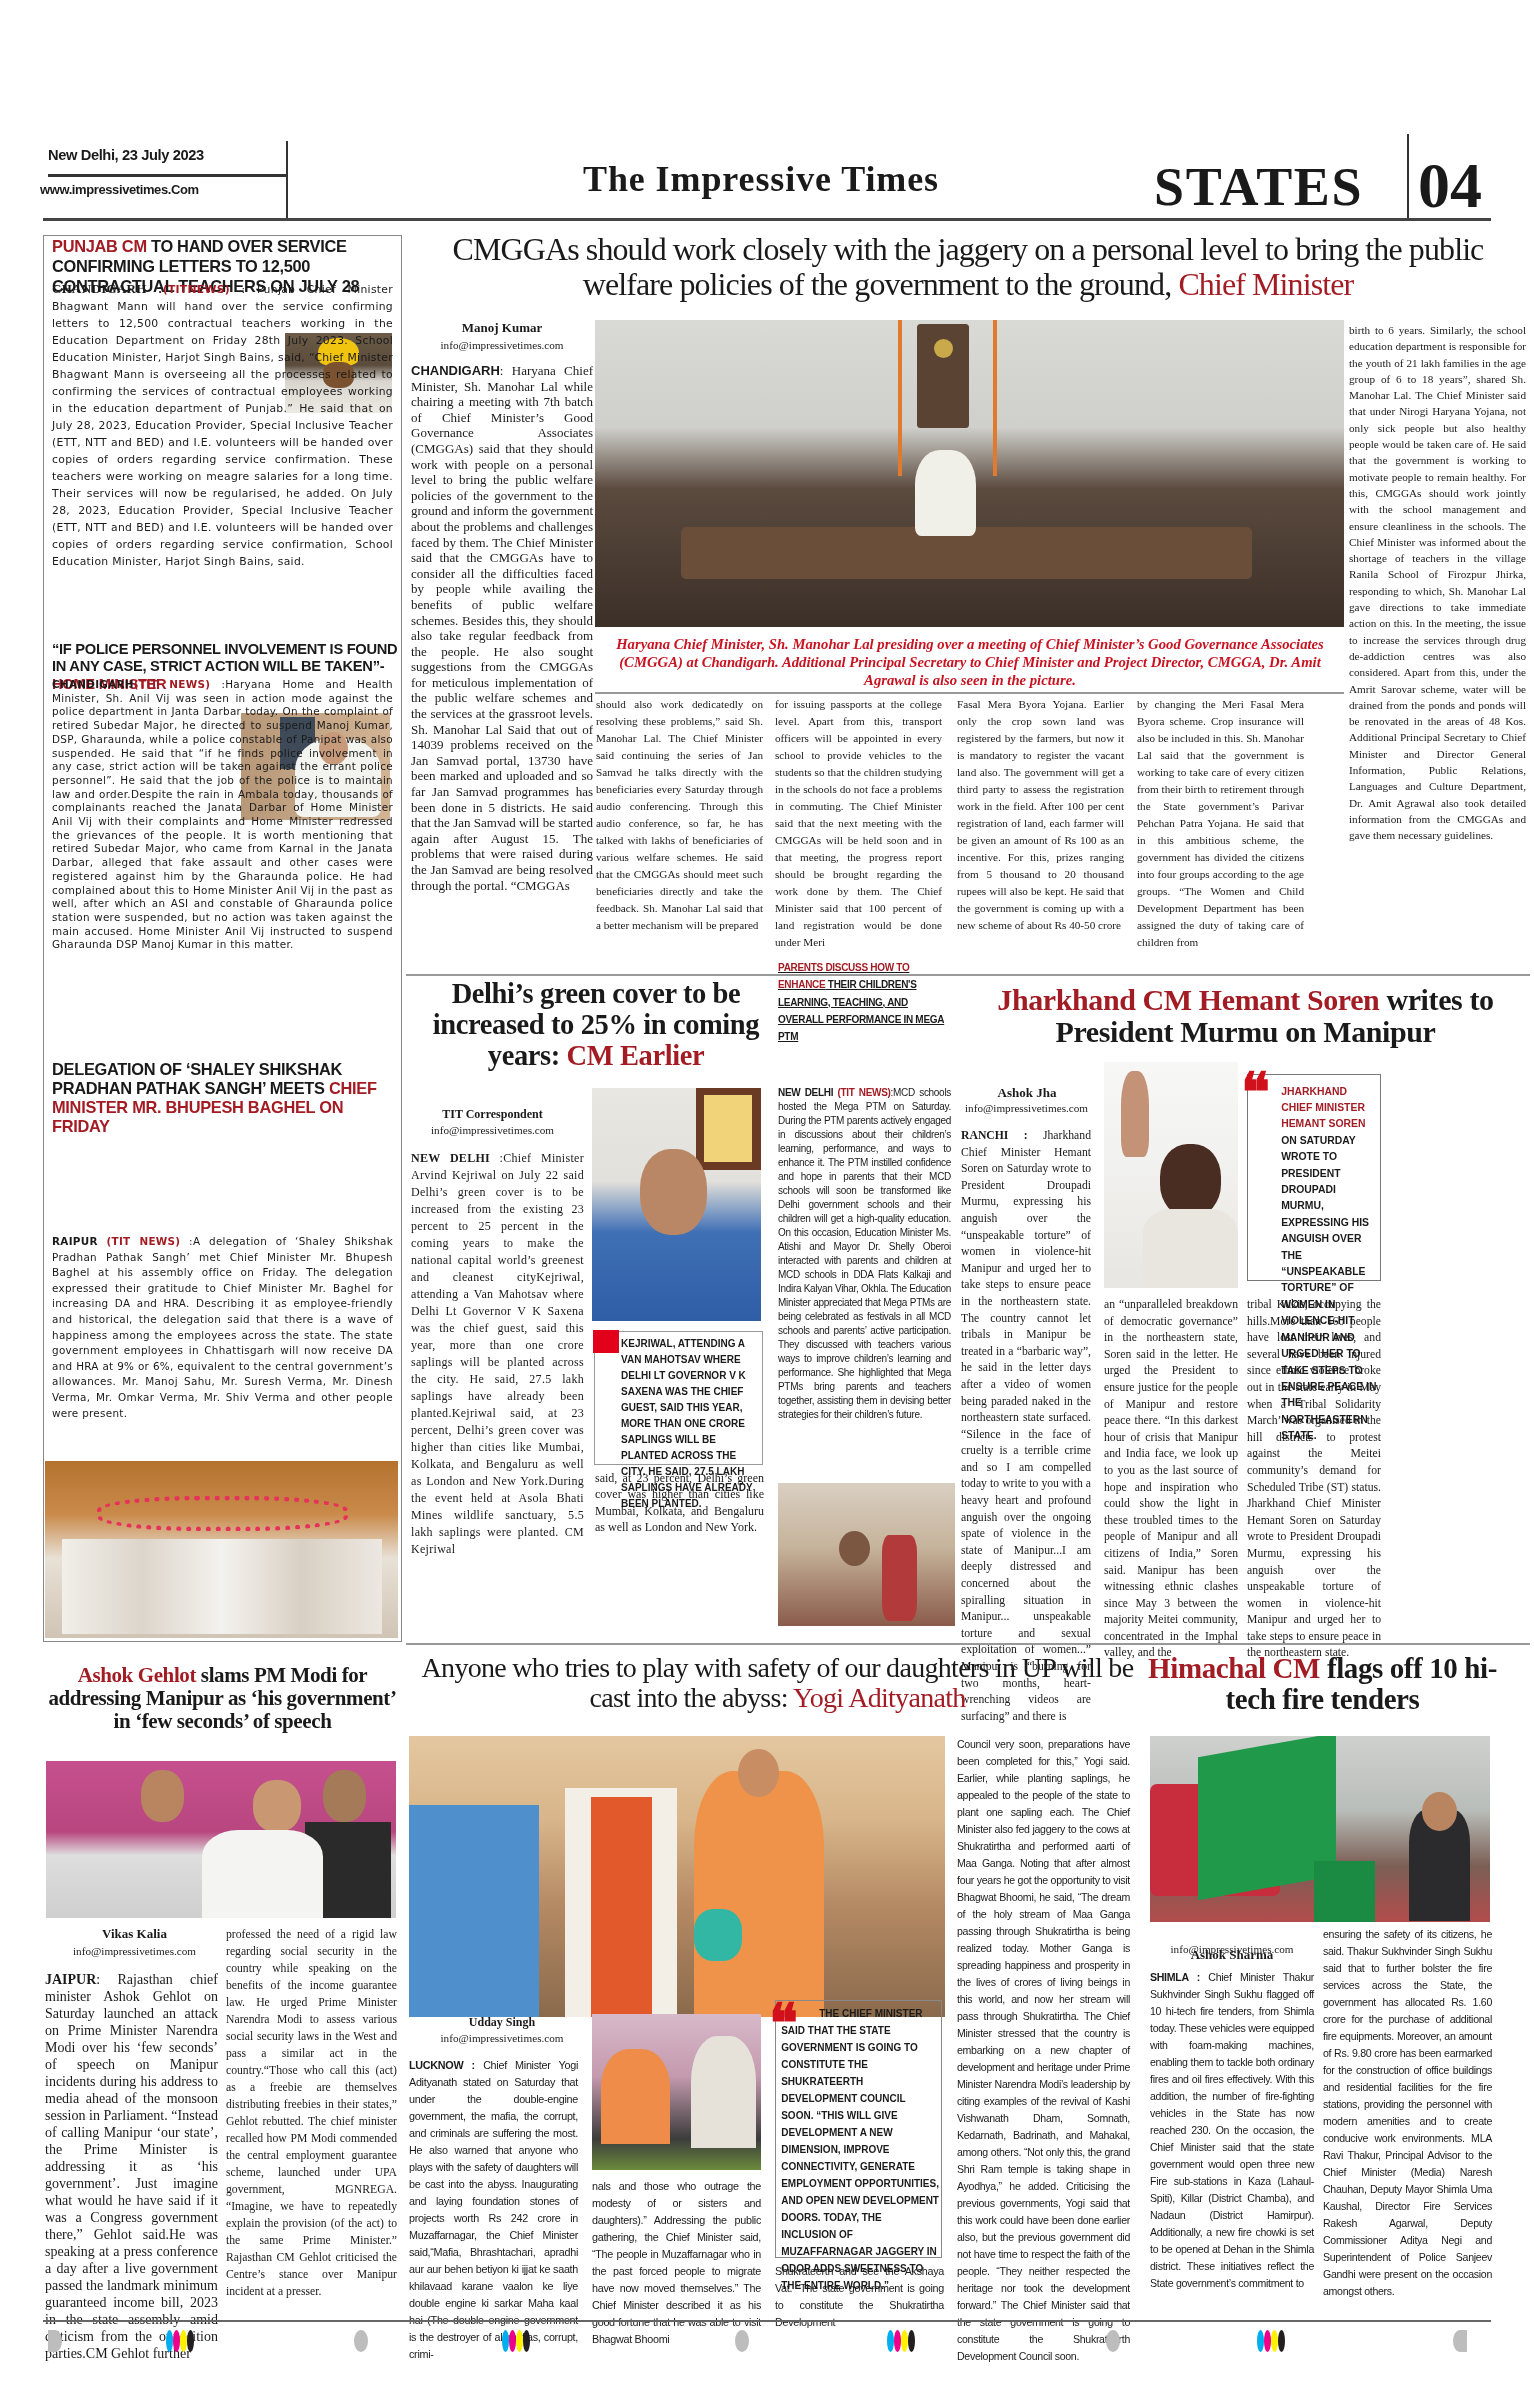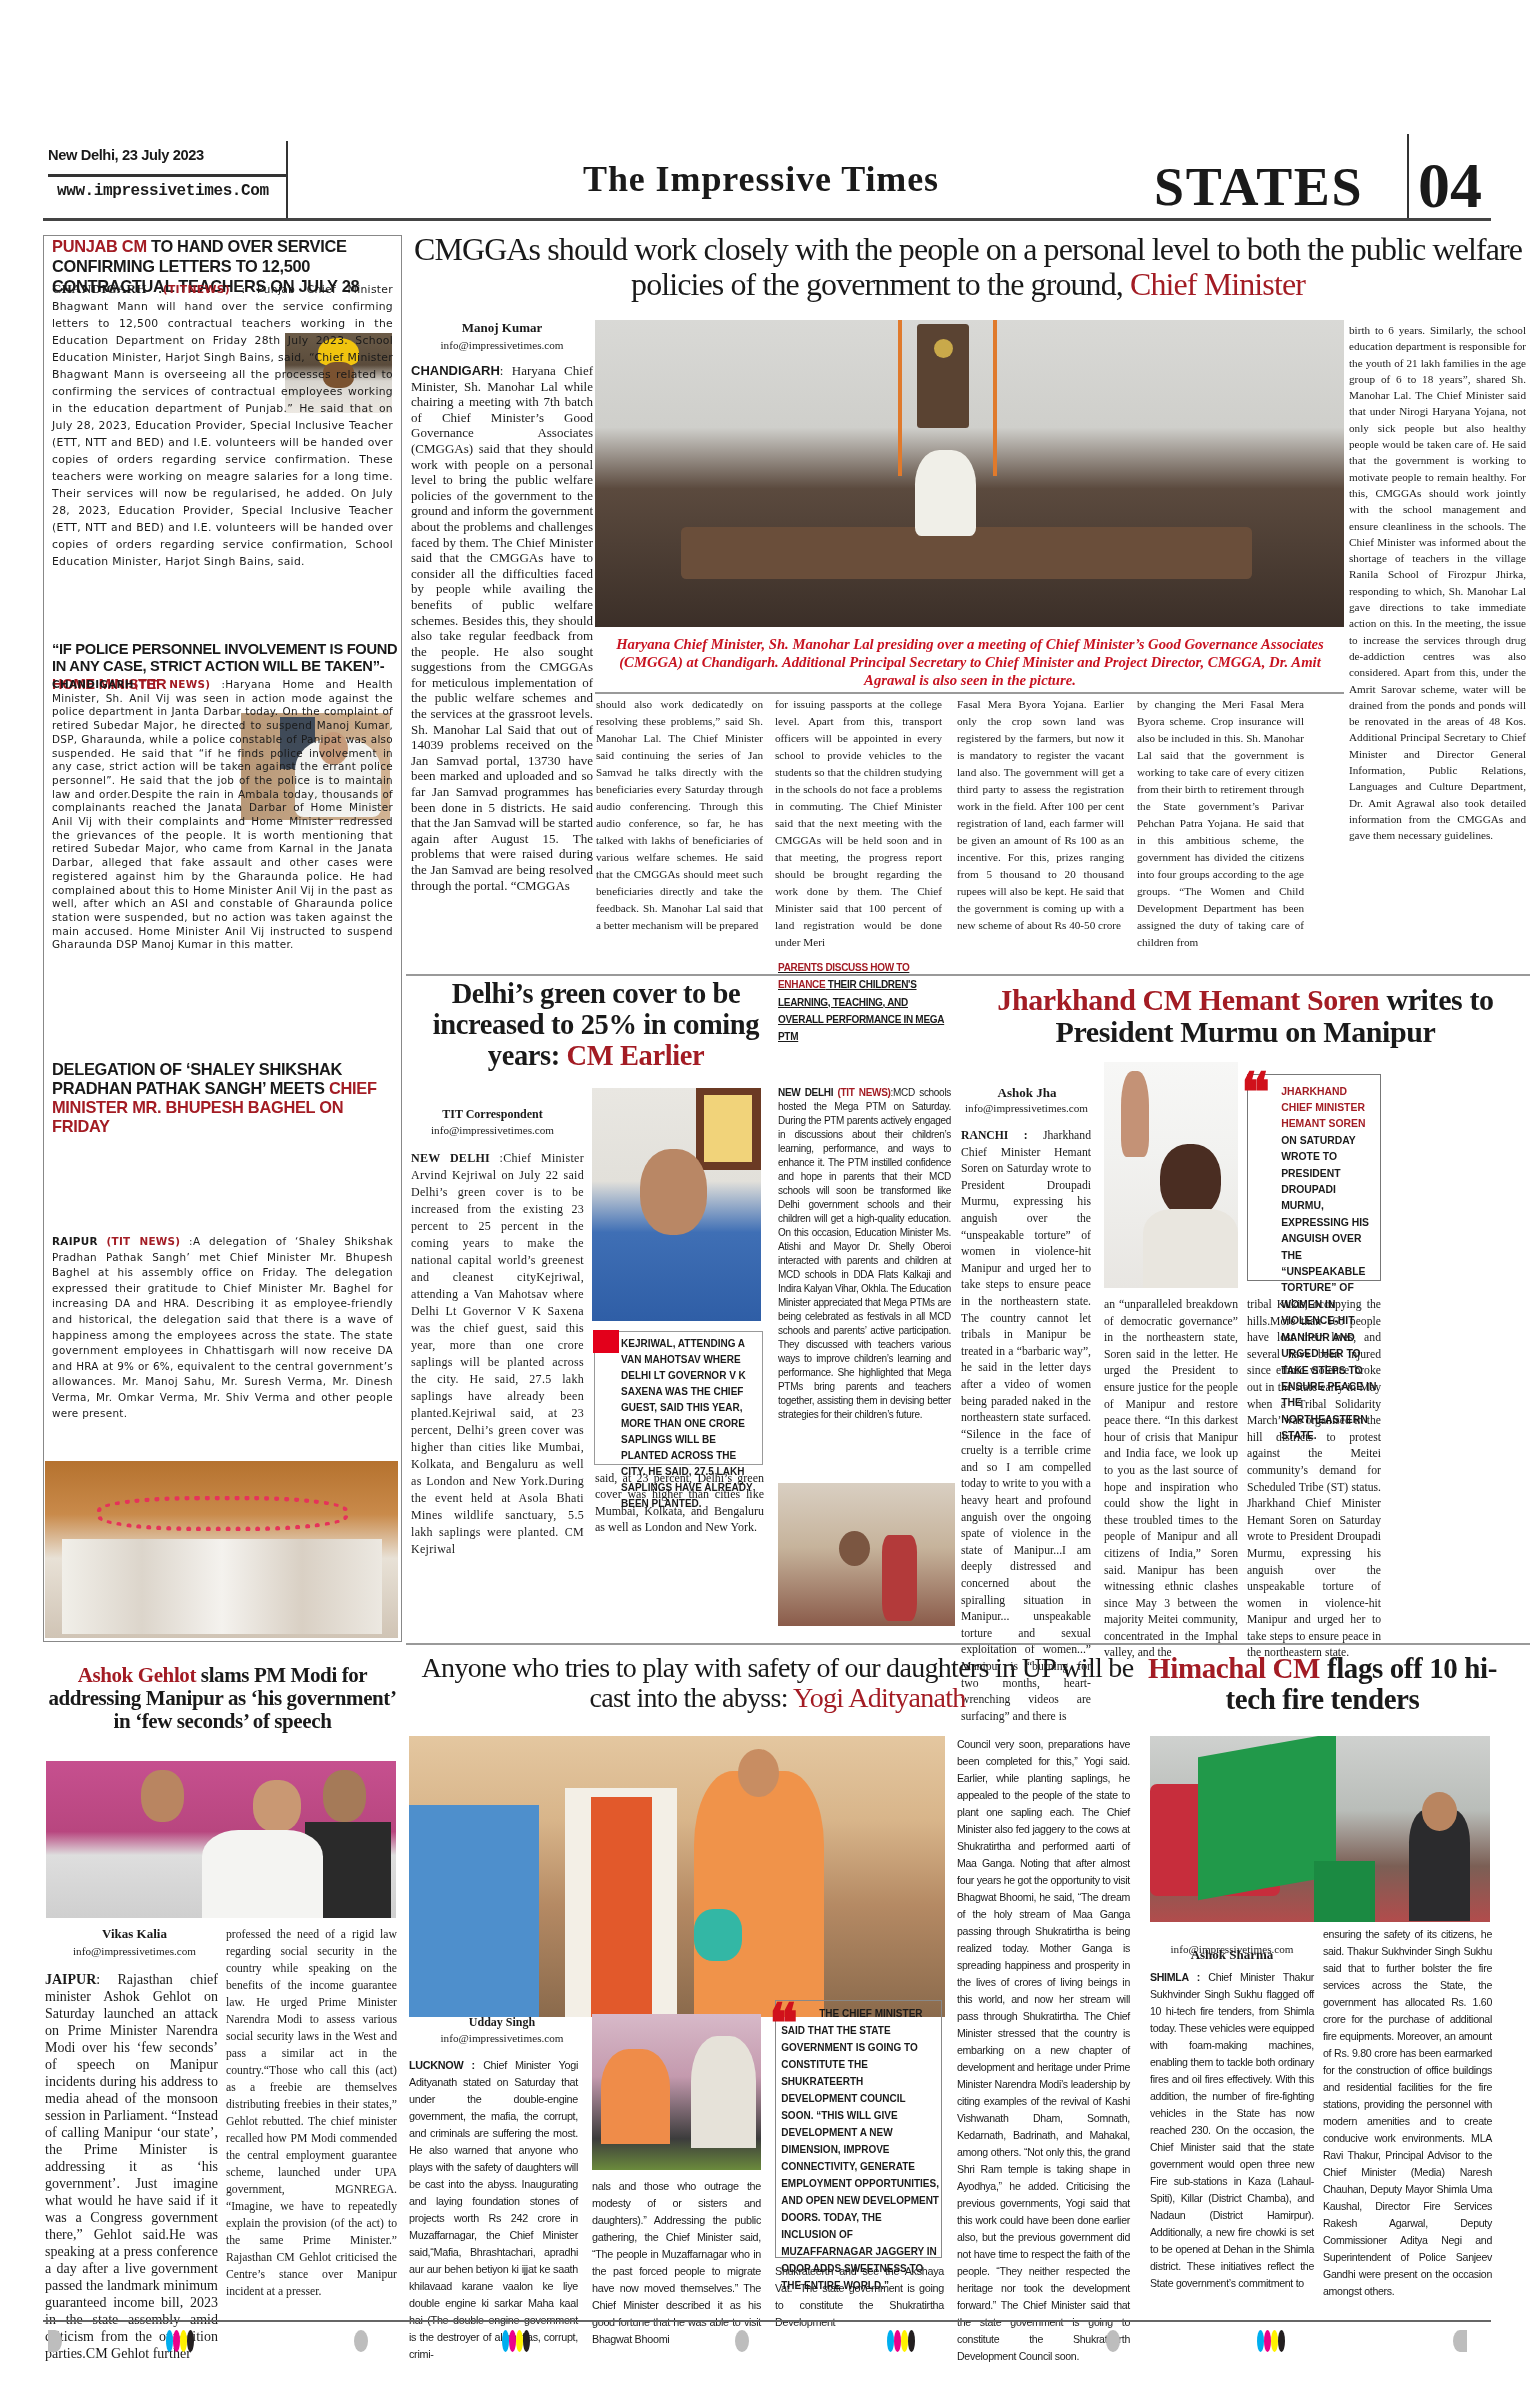--- a/index.html
+++ b/index.html
@@ -1,21 +1,21 @@
 <!DOCTYPE html>
 <html style="font-size:14px"><head>
 <meta charset="utf-8">
 <style>
   * { box-sizing: border-box; margin: 0; padding: 0; }
   html, body { background: #ffffff; }
   body { width: 1534px; height: 2389px; position: relative; overflow: hidden; color: #1a1a1a; font-family: "Liberation Serif", serif; }
   .abs { position: absolute; }
   .red { color: #a31c24; }
   .hdr-date { left: 48px; top: 147px; font-family: "Liberation Sans", sans-serif; font-weight: bold; font-size: 14.7px; letter-spacing: -0.4px; }
-  .hdr-web { left: 57px; top: 182px; font-family: Liberation Mono, monospace; font-weight: bold; font-size: 16px; letter-spacing: -0.4px; }
+  .hdr-web { left: 40px; top: 182px; font-family: Liberation Sans, sans-serif; font-weight: bold; font-size: 13px; letter-spacing: -0.4px; }
   .hdr-sep1 { left: 48px; top: 174px; width: 239px; height: 2.6px; background: #333; }
   .hdr-vline { left: 286px; top: 141px; width: 1.7px; height: 78px; background: #333; }
   .masthead { left: 519px; top: 158px; width: 484px; text-align: center; font-family: "Liberation Serif", serif; font-weight: bold; font-size: 36px; letter-spacing: 0.9px; }
   .states { left: 1154px; top: 156px; font-family: "Liberation Serif", serif; font-weight: bold; font-size: 54px; letter-spacing: 1.7px; }
   .page-vline { left: 1407px; top: 134px; width: 1.7px; height: 85px; background: #333; }
   .pageno { left: 1418px; top: 149px; font-family: "Liberation Serif", serif; font-weight: bold; font-size: 64px; }
   .hdr-rule { left: 43px; top: 218px; width: 1448px; height: 2.6px; background: #444; }
 
   .box { border: 1.7px solid #888; }
   .cond { font-family: "Liberation Sans", sans-serif; }
@@ -82,21 +82,21 @@
 <div class="abs body-sans" style="left:52px; top:1234px; width:341px; font-size:10.4px; line-height:15.6px;">
   <span class="dateline">RAIPUR</span> <span class="red dateline">(TIT NEWS)</span>
   <span>:A delegation of ‘Shaley Shikshak Pradhan Pathak Sangh’ met Chief Minister Mr. Bhupesh Baghel at his assembly office on Friday. The delegation expressed their gratitude to Chief Minister Mr. Baghel for increasing DA and HRA. Describing it as employee-friendly and historical, the delegation said that there is a wave of happiness among the employees across the state. The state government employees in Chhattisgarh will now receive DA and HRA at 9% or 6%, equivalent to the central government’s allowances. Mr. Manoj Sahu, Mr. Suresh Verma, Mr. Dinesh Verma, Mr. Omkar Verma, Mr. Shiv Verma and other people were present.</span>
 </div>
 <div class="abs photo" style="left:45px; top:1461px; width:353px; height:177px; background:linear-gradient(180deg,#b5722f 0%,#c98a4a 30%,#e8e1d6 55%,#d0c4b5 100%);">
   <div style="position:absolute;left:52px;top:35px;width:251px;height:35px;border-radius:40%;border:5.2px dotted #e6325a;"></div>
   <div style="position:absolute;left:17.3px;top:78px;width:320px;height:95px;background:linear-gradient(90deg,#f1efe9,#dcd5cb,#f4f2ee,#d9d0c4,#ece8e1);"></div>
 </div>
 
 <div class="abs h-serif" style="left:406px; top:232px; width:1124px; font-size:32px; font-weight:normal; font-family:'Liberation Serif',serif; letter-spacing:-0.9px;">
-  <span>CMGGAs should work closely with the people on a personal level to both the public welfare policies of the government to the ground, </span><span class="red">Chief Minister</span>
+  <span>CMGGAs should work closely with the jaggery on a personal level to bring the public welfare policies of the government to the ground, </span><span class="red">Chief Minister</span>
 </div>
 <div class="abs byline" style="left:411px; top:320px; width:182px;">Manoj Kumar</div>
 <div class="abs email" style="left:411px; top:339px; width:182px;">info@impressivetimes.com</div>
 <div class="abs body-serif" style="left:411px; top:363px; width:182px; font-size:13px; line-height:15.6px;">
   <span class="dateline cond">CHANDIGARH</span><span>: Haryana Chief Minister, Sh. Manohar Lal while chairing a meeting with 7th batch of Chief Minister’s Good Governance Associates (CMGGAs) said that they should work with people on a personal level to bring the public welfare policies of the government to the ground and inform the government about the problems and challenges faced by them. The Chief Minister said that the CMGGAs have to consider all the difficulties faced by people while availing the benefits of public welfare schemes. Besides this, they should also take regular feedback from the people. He also sought suggestions from the CMGGAs for meticulous implementation of the public welfare schemes and the services at the grassroot levels. Sh. Manohar Lal Said that out of 14039 problems received on the Jan Samvad portal, 13730 have been marked and uploaded and so far Jan Samvad programmes has been done in 5 districts. He said that the Jan Samvad will be started again after August 15. The problems that were raised during the Jan Samvad are being resolved through the portal. “CMGGAs</span>
 </div>
 <div class="abs photo" style="left:595px; top:320px; width:749px; height:307px; background:linear-gradient(180deg,#d9d9d6 0%,#cfcfcb 35%,#5b4a3e 55%,#3b2f28 100%);">
   <div style="position:absolute;left:322px;top:4.3px;width:52px;height:104px;background:#5a4332;border-radius:3.5px;"></div>
   <div style="position:absolute;left:339px;top:19px;width:19px;height:19px;border-radius:50%;background:#c9a94a;"></div>
   <div style="position:absolute;left:303px;top:0;width:4.3px;height:156px;background:#e07a2c;"></div>

